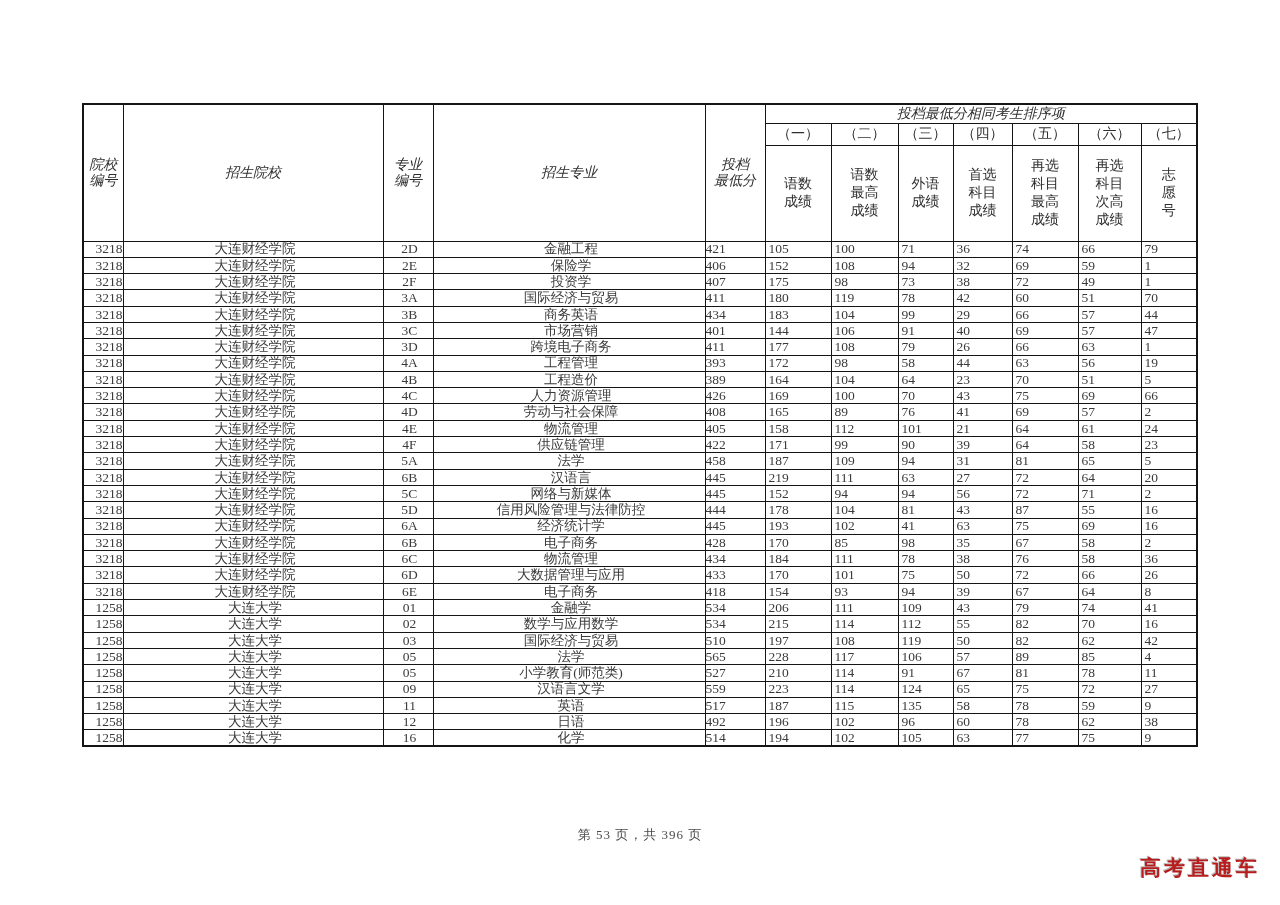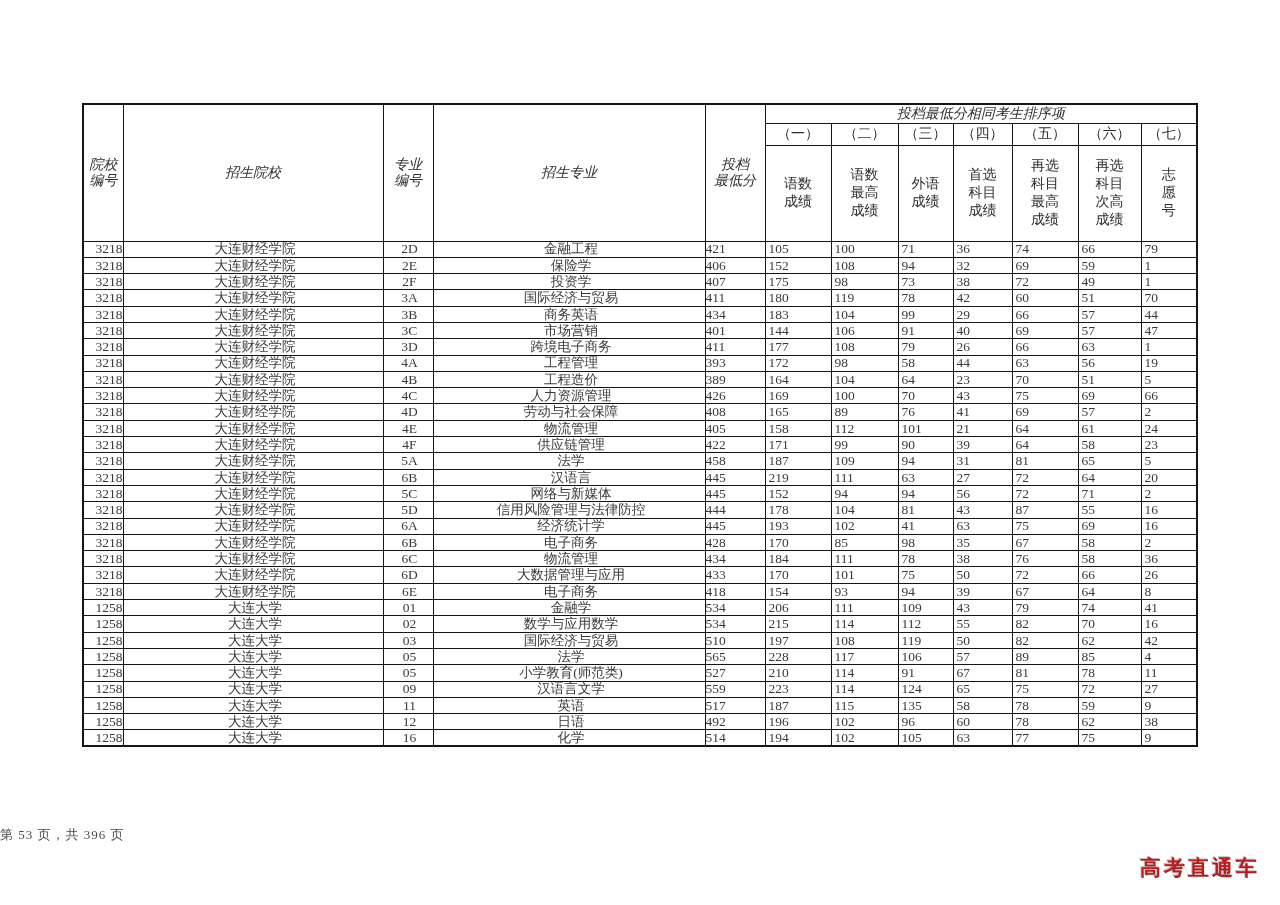--- a/index.html
+++ b/index.html
@@ -50,20 +50,21 @@
   td.c0 { text-align: right; }
   td.c1 { text-align: center; padding-left: 4px; }
   td.c2 { text-align: center; padding-left: 3px; }
   td.c3 { text-align: center; padding-left: 4px; }
   td.c4 { text-align: left; }
   td.c5, td.c6, td.c7, td.c8, td.c9, td.c10, td.c11 { text-align: left; padding-left: 3px; }
 
   .footer {
     position: absolute;
     left: 0; top: 826px; width: 100%;
+    text-align: center;
     font-size: 13px;
     letter-spacing: 1px;
     color: #4a4a4a;
   }
   .watermark {
     position: absolute;
     top: 854px; right: 20px;
     font-family: "Liberation Sans", "DejaVu Sans", sans-serif;
     font-weight: 700;
     font-size: 21px;

